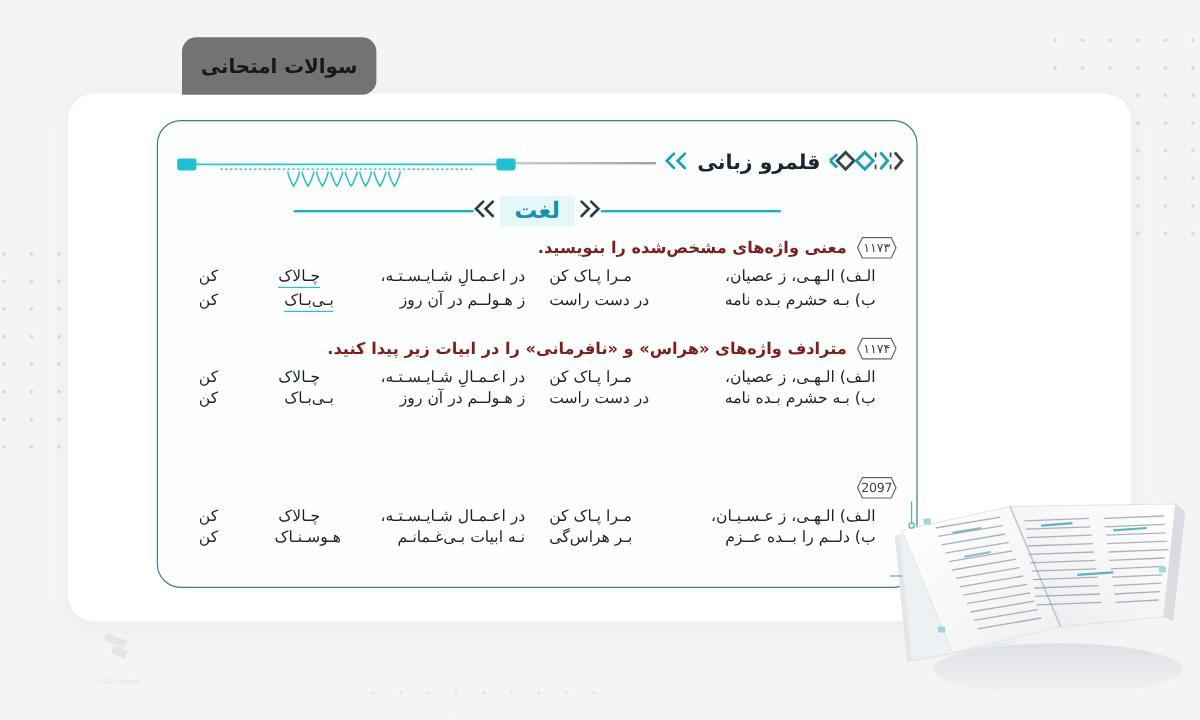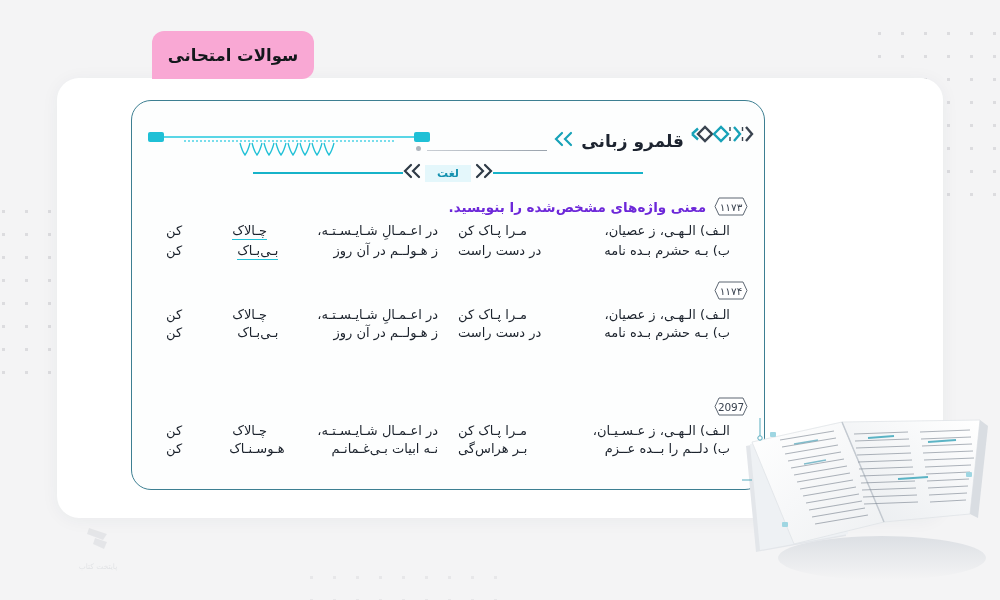--- a/index.html
+++ b/index.html
@@ -39,21 +39,21 @@
     box-shadow: 0 2px 18px rgba(40,60,80,.05);
   }
 
   
   .tab-chip {
     position: absolute;
     left: 152px;
     top: 31px;
     min-width: 162px;
     height: 48px;
-    background: #f9a8d4;
+    background: #737373;
     border-radius: 12px 12px 12px 0;
     display: flex;
     align-items: center;
     justify-content: center;
     padding: 0 4px;
     z-index: 4;
   }
   .tab-chip span {
     font-size: 16.5px;
     font-weight: bold;
@@ -82,21 +82,21 @@
     left: 0;
     height: 56px;
   }
 
   
   .hdr-right {
     position: absolute;
     right: 6px;
     top: 12px;
     display: flex;
-    align-items: flex-end;
+    align-items: center;
     gap: 6px;
     direction: rtl;
   }
   .ornament { display: block; }
   .hdr-right .title {
     font-size: 17px;
     font-weight: bold;
     color: #1d2430;
     white-space: nowrap;
   }
@@ -140,21 +140,21 @@
   }
   .div-line {
     height: 1.5px;
     width: 150px;
     background: #17b3c9;
   }
   .div-chip {
     background: #e4f7fb;
     padding: 2px 12px;
     margin: 0 2px;
-    font-size: 11px;
+    font-size: 19px;
     font-weight: bold;
     color: #1592b0;
   }
 
   
   .q-row {
     position: absolute;
     right: 16px;
     display: flex;
     align-items: center;
@@ -167,21 +167,21 @@
     font-size: 10.5px;
     color: #3a4350;
     position: relative;
     flex: none;
   }
   .q-badge .hexbg { position: absolute; inset: 0; }
   .q-badge .num { position: relative; z-index: 2; letter-spacing: -.2px; }
   .q-text {
     font-size: 13.5px;
     font-weight: bold;
-    color: #6d28d9;
+    color: #7f1d1d;
     white-space: nowrap;
   }
 
   
   .verse-block { position: absolute; left: 18px; right: 18px; }
   .verse-line {
     display: flex;
     direction: rtl;
     font-size: 13px;
     color: #1b222c;
@@ -362,20 +362,21 @@
 
   <div class="q-row" style="top:180px;">
     <span class="q-badge">
       <span class="hexbg">
         <svg width="34" height="19" viewBox="0 0 34 19">
             <path d="M5 1 H29 L33 9.5 L29 18 H5 L1 9.5 Z" fill="#fff" stroke="#5d6773" stroke-width="1"></path>
           </svg>
       </span>
       <span class="num">۱۱۷۴</span>
     </span>
+    <span class="q-text">مترادف واژه‌های «هراس» و «نافرمانی» را در ابیات زیر پیدا کنید.</span>
   </div>
 
   <div class="verse-block" style="top:206px;">
     <div class="verse-line">
       <span class="hemistich">
         <span class="seg">الـف) الـهـی، ز عصیان،</span>
         <span class="seg">مـرا پـاک کن</span>
       </span>
       <span class="hemistich left">
         <span class="seg">در اعـمـالِ شـایـسـتـه،</span>

